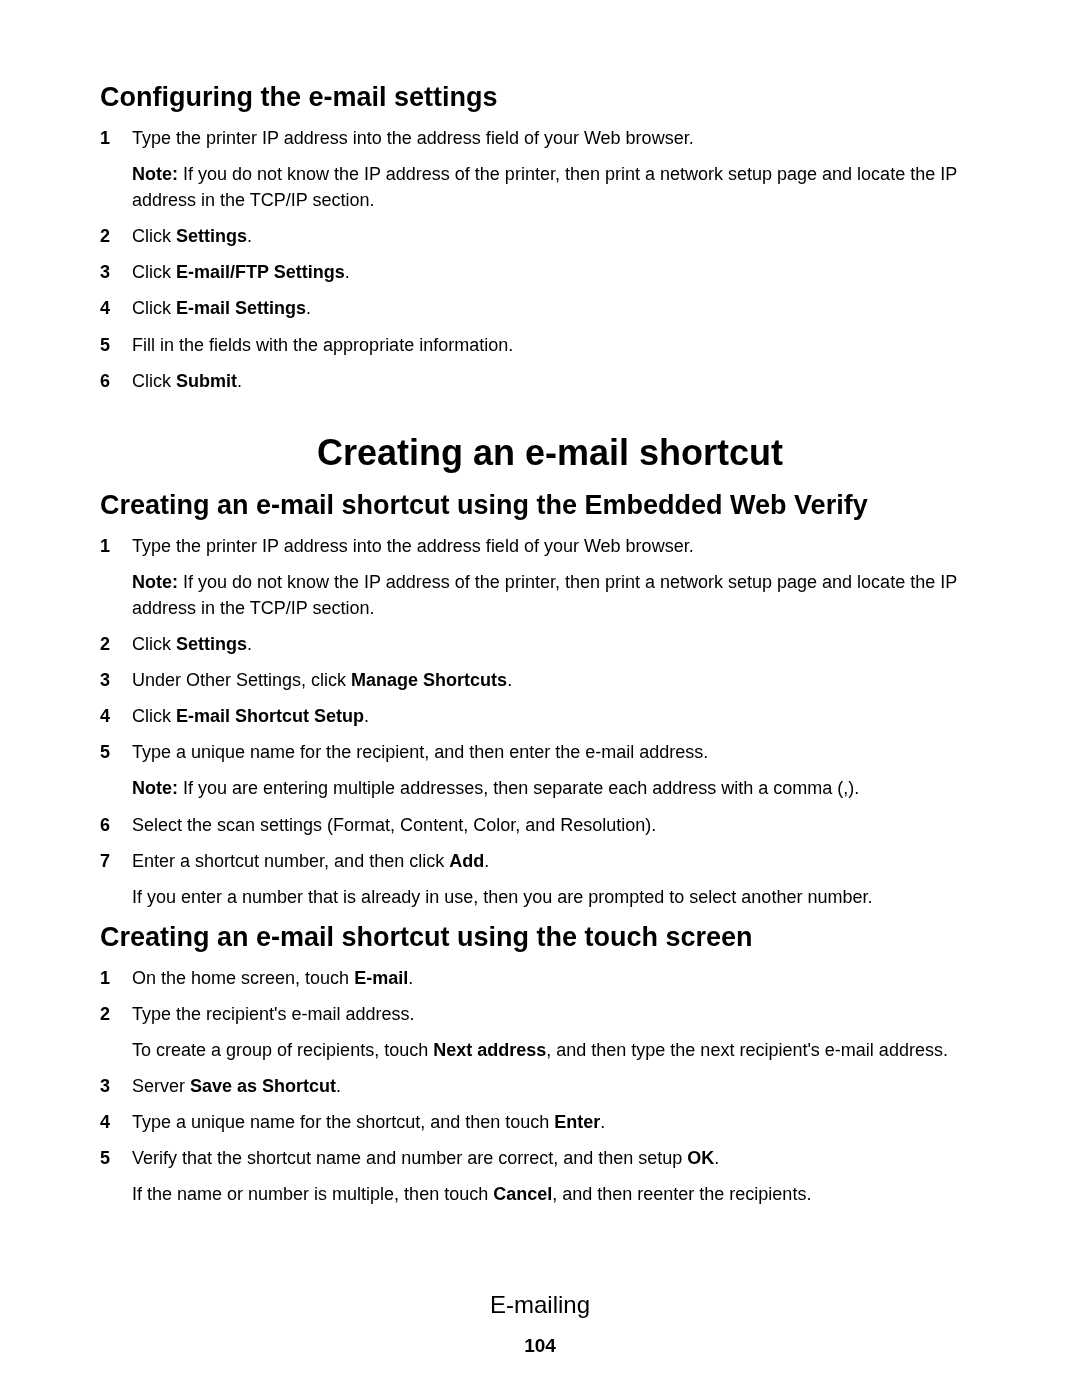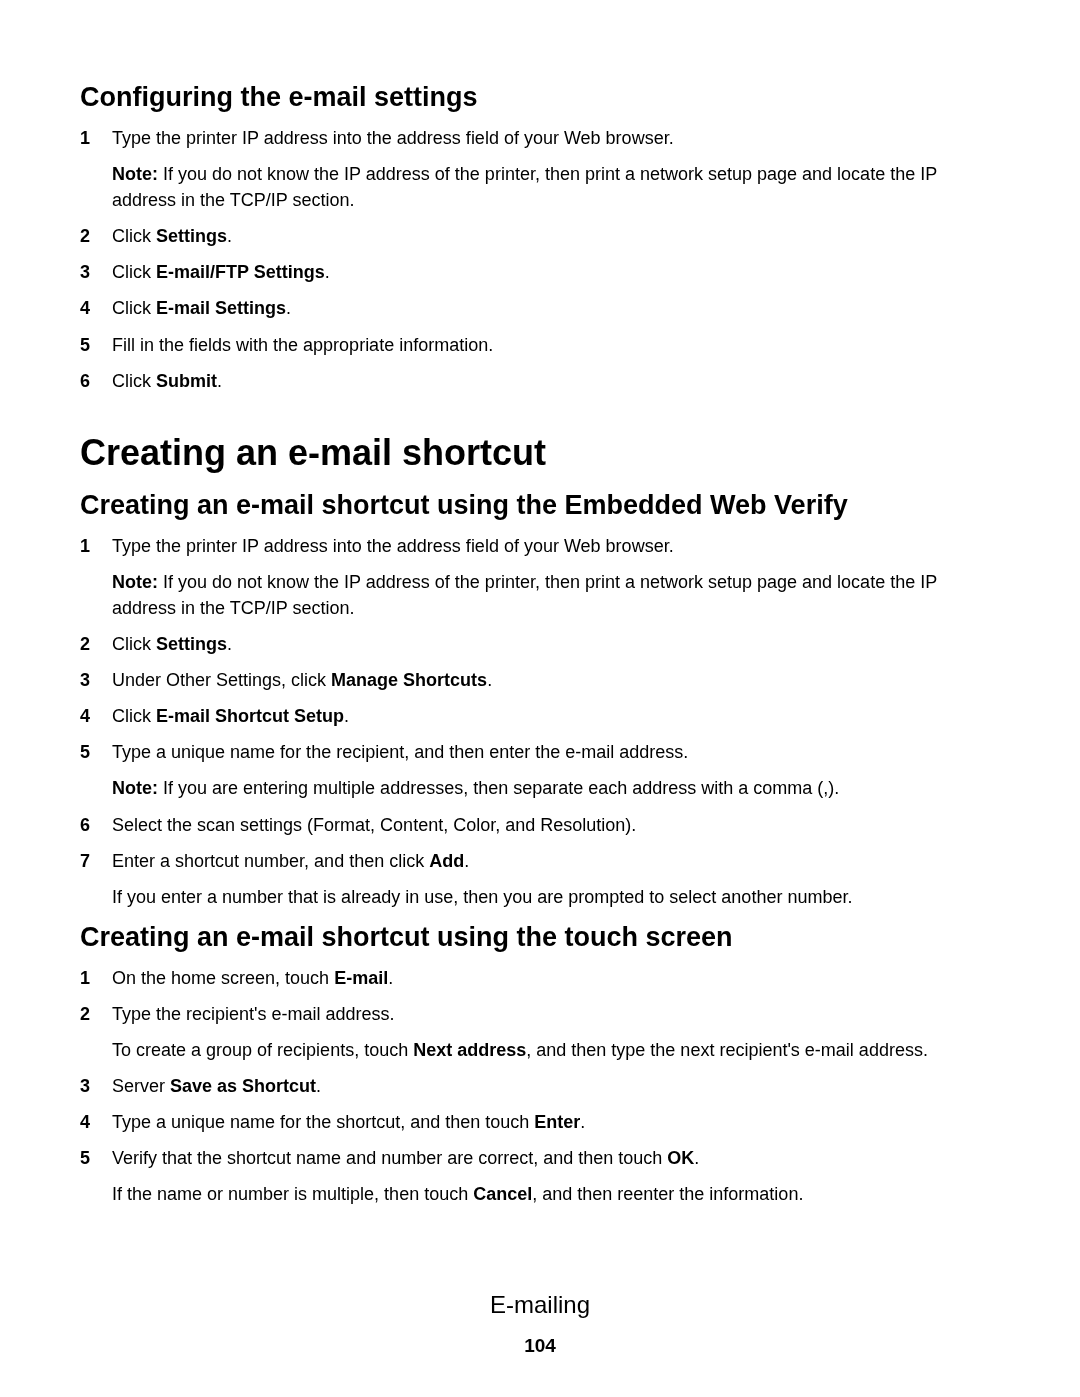--- a/index.html
+++ b/index.html
@@ -7,36 +7,37 @@
     padding: 0;
     font-family: "Segoe UI", Arial, Helvetica, sans-serif;
     color: #000;
     background: #fff;
     width: 1080px;
   }
   .page {
     box-sizing: border-box;
     width: 1080px;
     min-height: 1397px;
-    padding: 82px 80px 30px 80px;
+    padding: 82px 80px 30px 100px;
     position: relative;
   }
   h2.section {
     font-size: 27px;
     font-weight: 700;
     margin: 0 0 12px 0;
     letter-spacing: 0px;
     font-family: "Trebuchet MS", "Segoe UI", Arial, sans-serif;
   }
   h1.big {
     font-size: 36px;
     font-weight: 800;
     margin: 38px 0 16px 0;
     letter-spacing: 0px;
     font-family: "Trebuchet MS", "Segoe UI", Arial, sans-serif;
+    text-align: center;
   }
   ol.steps {
     list-style: none;
     padding: 0;
     margin: 0;
   }
   ol.steps > li {
     position: relative;
     padding-left: 32px;
     margin: 0 0 10px 0;
@@ -170,23 +171,23 @@
     <li>
       <span class="num">3</span>
       <span>Server </span><span class="bold">Save as Shortcut</span><span>.</span>
     </li>
     <li>
       <span class="num">4</span>
       <span>Type a unique name for the shortcut, and then touch </span><span class="bold">Enter</span><span>.</span>
     </li>
     <li>
       <span class="num">5</span>
-      <span>Verify that the shortcut name and number are correct, and then touch </span><span class="bold">OK</span><span>.</span>
+      <span>Verify that the shortcut name and number are correct, and then setup </span><span class="bold">OK</span><span>.</span>
       <span class="sub">
-        <span>If the name or number is multiple, then touch </span><span class="bold">Cancel</span><span>, and then reenter the information.</span>
+        <span>If the name or number is multiple, then touch </span><span class="bold">Cancel</span><span>, and then reenter the recipients.</span>
       </span>
     </li>
   </ol>
 
   <div class="footer">
     <div class="ftitle">E-mailing</div>
     <div class="fnum">104</div>
   </div>
 
 </div>

